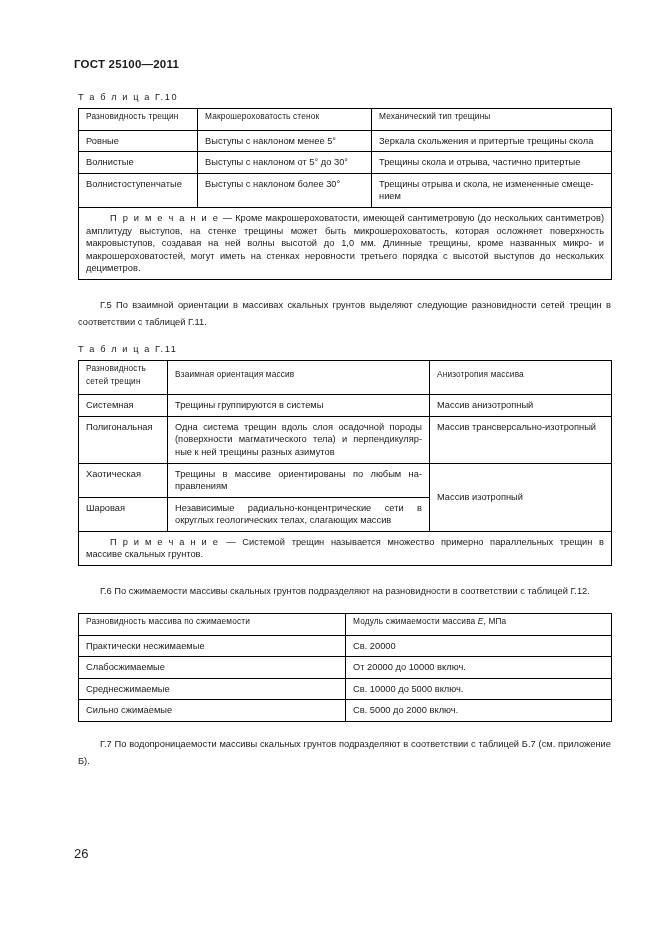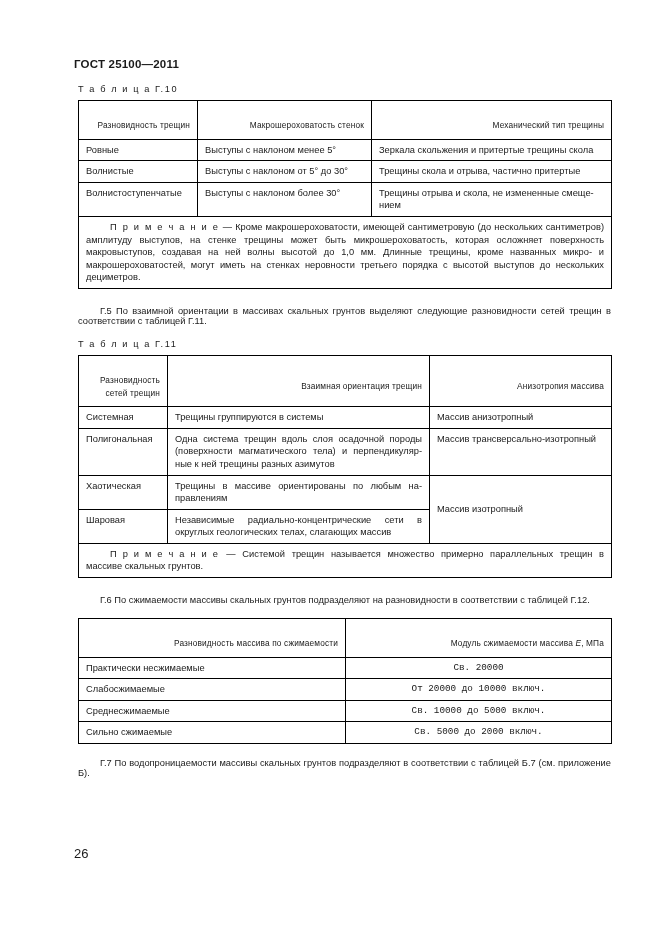--- a/index.html
+++ b/index.html
@@ -32,34 +32,34 @@
     top: 58px;
     font-size: 11.5px;
     font-weight: bold;
     letter-spacing: 0.2px;
   }
 
   
   .content {
     position: absolute;
     left: 78px;
-    top: 84px;
+    top: 92px;
     width: 533px;
   }
 
   .table-caption {
     font-size: 9.2px;
     letter-spacing: 1.6px;
     margin: 0 0 6px 0;
     color: #1a1a1a;
   }
 
   .para {
     font-size: 9.3px;
-    line-height: 10px;
+    line-height: 17px;
     text-align: justify;
     margin: 0;
     color: #1a1a1a;
   }
   .para .indent { display: inline-block; width: 22px; }
 
   .gap-a { height: 17px; }
   .gap-b { height: 13px; }
   .gap-c { height: 14px; }
 
@@ -73,28 +73,28 @@
   }
   table.gost th,
   table.gost td {
     border: 1px solid #000000;
     padding: 4px 7px 4px 7px;
     vertical-align: top;
     line-height: 12.6px;
     font-weight: normal;
   }
   table.gost th {
-    text-align: right;
+    text-align: left;
     font-size: 8.3px;
     letter-spacing: 0.15px;
-    padding-top: 18px;
+    padding-top: 1px;
     padding-bottom: 7px;
     vertical-align: middle;
   }
-  table.gost td.c { text-align: center; font-family: Liberation Mono, monospace; }
+  table.gost td.c { text-align: left; }
   table.gost td.just { text-align: justify; }
   table.gost td.mid { vertical-align: middle; }
 
   td.note-cell {
     padding: 6px 9px 7px 9px;
     text-align: justify;
     line-height: 12.8px;
   }
   .note-lead {
     letter-spacing: 1.7px;
@@ -171,21 +171,21 @@
 
     <table class="gost">
       <colgroup>
         <col style="width:89px">
         <col style="width:262px">
         <col style="width:182px">
       </colgroup>
       <thead>
         <tr>
           <th>Разновидность сетей трещин</th>
-          <th>Взаимная ориентация трещин</th>
+          <th>Взаимная ориентация массив</th>
           <th>Анизотропия массива</th>
         </tr>
       </thead>
       <tbody>
         <tr>
           <td>Системная</td>
           <td>Трещины группируются в системы</td>
           <td>Массив анизотропный</td>
         </tr>
         <tr>

